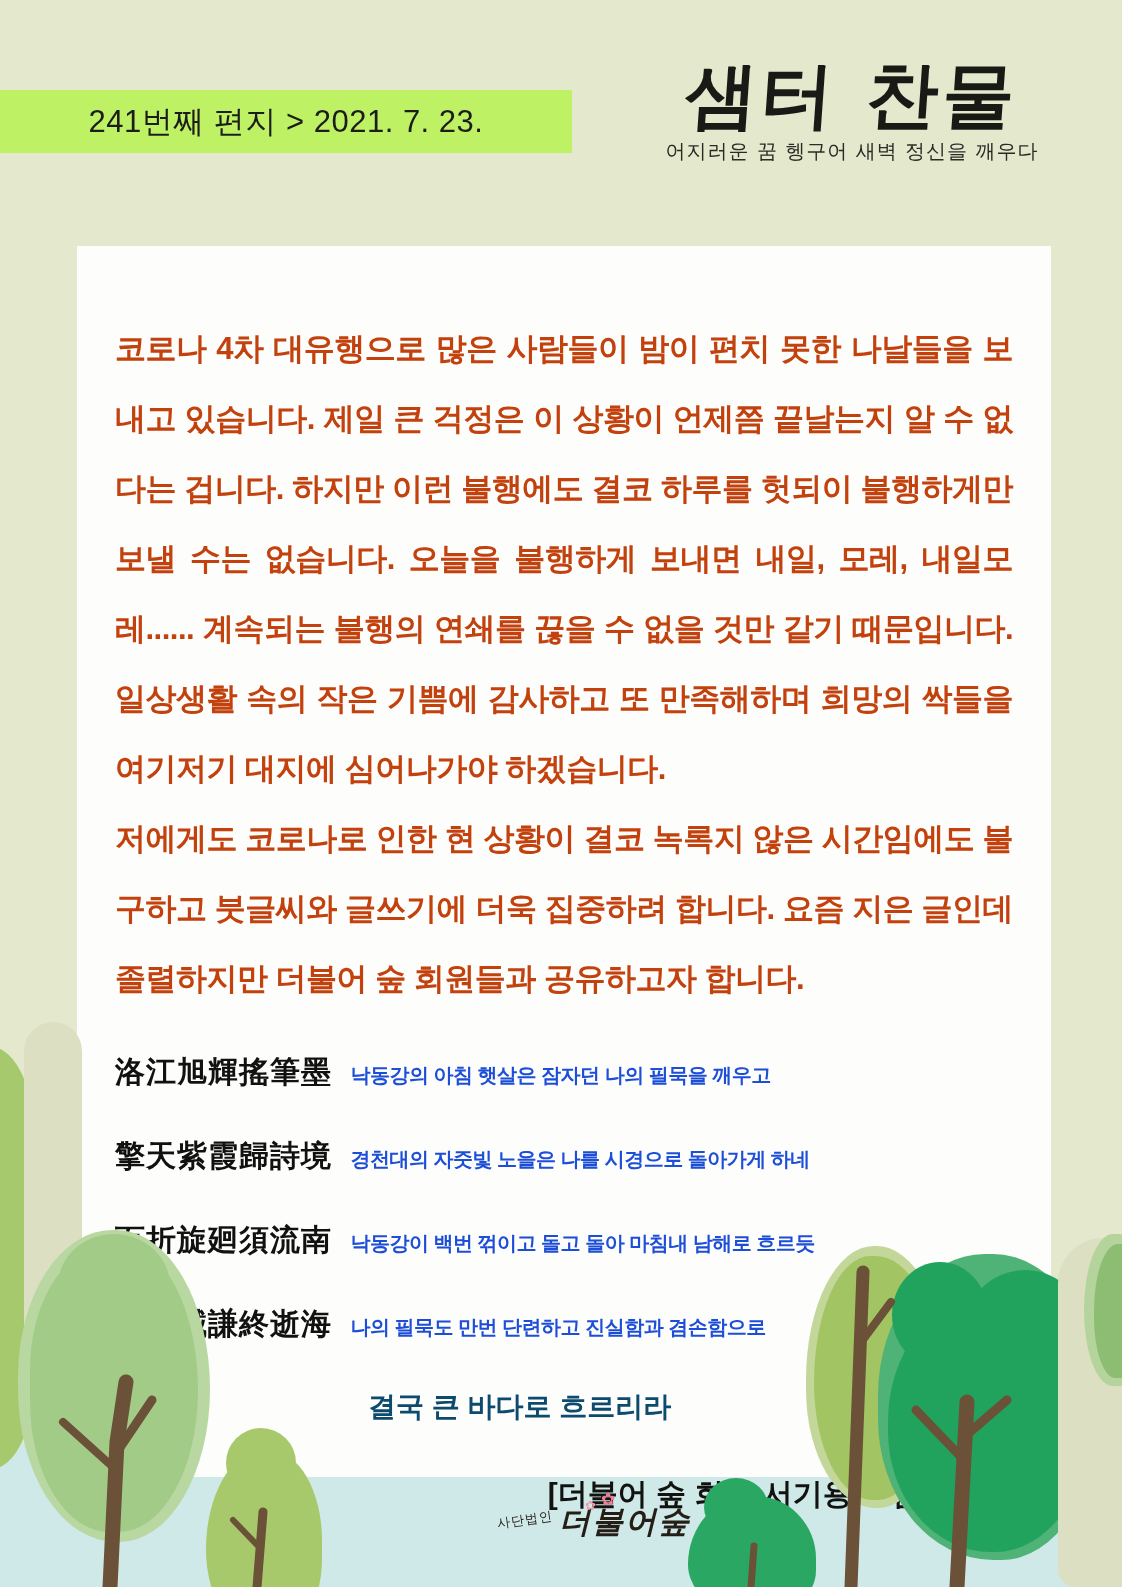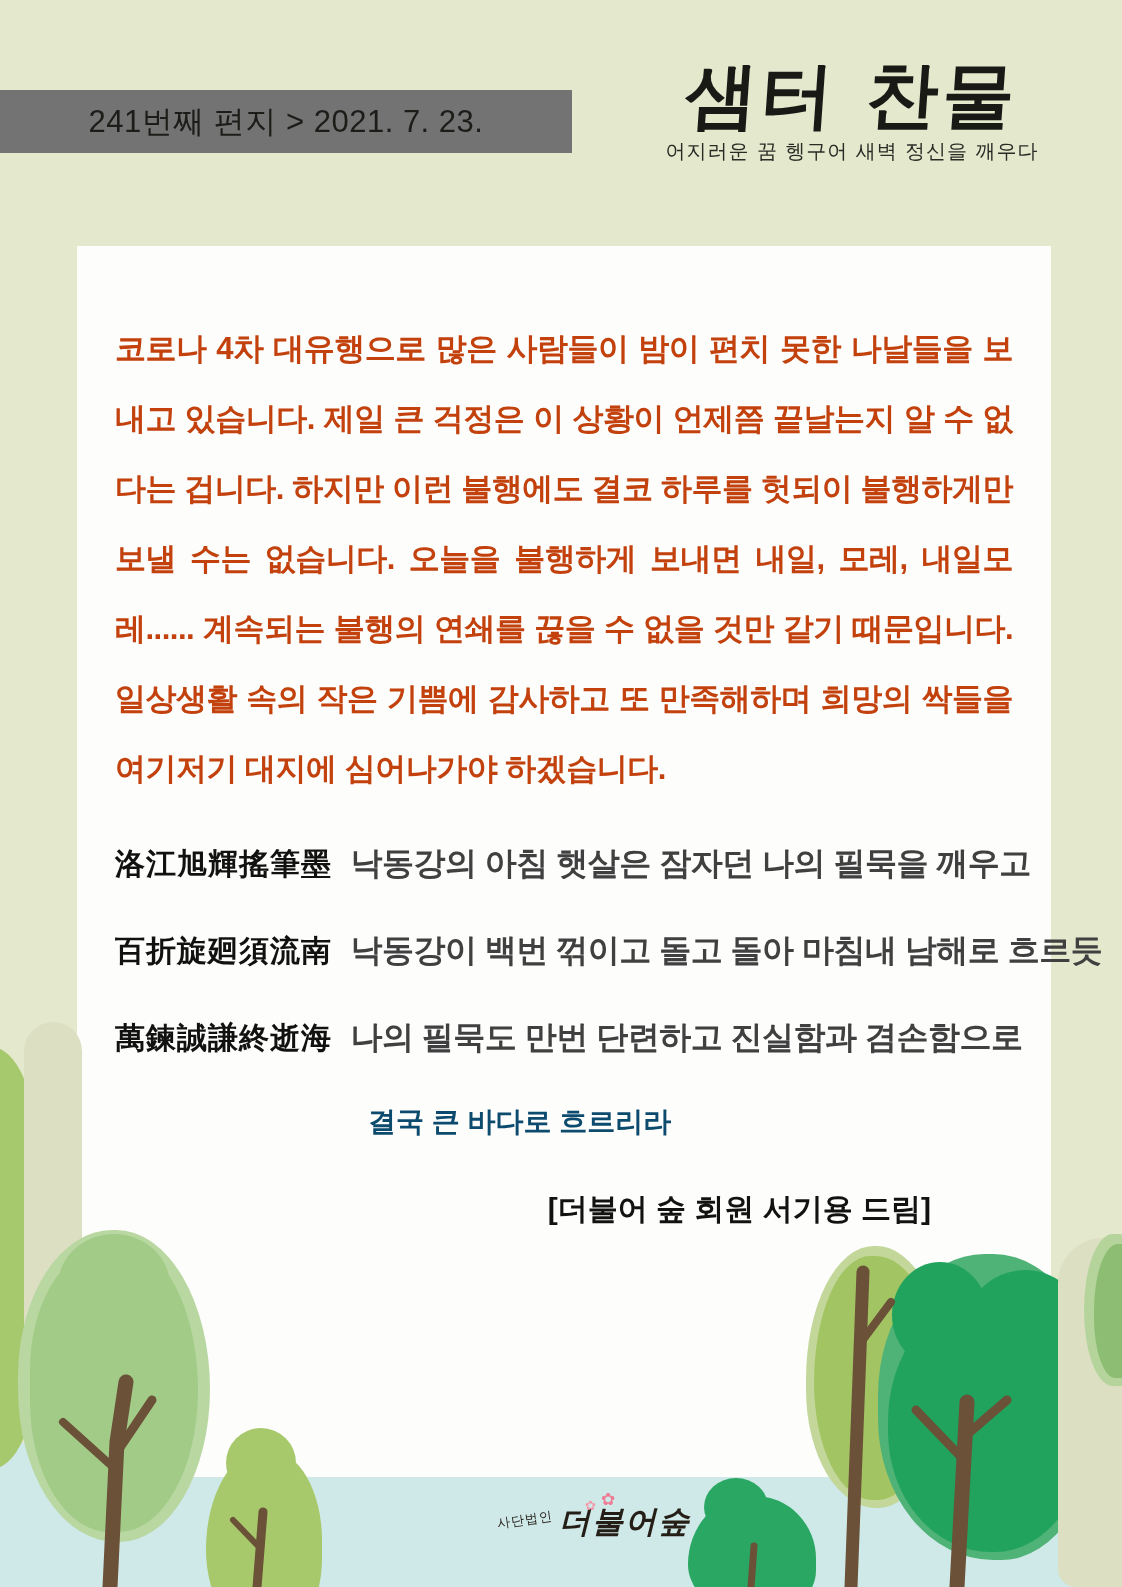--- a/index.html
+++ b/index.html
@@ -9,21 +9,21 @@
     background:#e4e8cd;
     font-family:"Liberation Sans", sans-serif;
   }
 
   
   .water-band { position:absolute; left:0; top:1443px; width:1122px; height:144px; background:#cfe9e8; z-index:0; }
 
   
   .banner {
     position:absolute; left:0; top:90px; width:572px; height:63px;
-    background:#737373; display:flex; align-items:center; justify-content:center; z-index:1;
+    background:#bef264; display:flex; align-items:center; justify-content:center; z-index:1;
   }
   .banner-label { font-size:31px; color:#1c1c19; letter-spacing:.5px; }
 
   
   .masthead { position:absolute; left:642px; top:52px; width:420px; text-align:center; z-index:1; }
   .masthead-title {
     font-family:"DejaVu Serif", serif; font-weight:bold; font-size:72px; line-height:1.2;
     color:#191915; letter-spacing:4px; transform:skewX(-4deg);
   }
   .masthead-tagline {
@@ -39,21 +39,21 @@
   .para {
     font-size:31px; line-height:70px; font-weight:bold; color:#c2410c;
     text-align:justify; letter-spacing:-0.5px;
   }
   .poem { margin-top:38px; }
   .poem-line { margin-bottom:43px; white-space:nowrap; }
   .poem-hanja {
     font-family:"DejaVu Serif", serif; font-size:30px; font-weight:bold;
     color:#11110f; letter-spacing:1px;
   }
-  .poem-kor { font-size:32px; font-weight:bold; color:#404040; margin-left:14px; letter-spacing:-0.5px; }
+  .poem-kor { font-size:20px; font-weight:bold; color:#1d4ed8; margin-left:14px; letter-spacing:-0.5px; }
   .poem-cont { font-size:28px; font-weight:bold; color:#0c4a6e; margin:2px 0 0 253px; }
   .signature { font-size:30px; font-weight:bold; color:#121210; text-align:right; margin:48px 82px 0 0; }
 
   
   .trees { position:absolute; inset:0; z-index:3; pointer-events:none; }
   .blob { position:absolute; }
   .t-far-left   { left:-54px; top:1048px; width:96px;  height:420px; background:#a7c96e; border-radius:48px/140px; }
   .t-olive-left { left:24px;  top:1022px; width:58px;  height:424px; background:#dcdfc2; border-radius:29px 29px 10px 10px; }
   .t-big-rim    { left:18px;  top:1230px; width:192px; height:312px; background:#b9d7a1; border-radius:50% 50% 48% 52%/48% 52% 50% 50%; }
   .t-big-a      { left:30px;  top:1244px; width:168px; height:288px; background:#a2cb87; border-radius:52% 48% 50% 50%/46% 54% 52% 48%; }
@@ -98,25 +98,30 @@
     <span class="banner-label">241번째 편지 &gt; 2021. 7. 23.</span>
   </div>
 
   <div class="masthead">
     <div class="masthead-title">샘터 찬물</div>
     <div class="masthead-tagline">어지러운 꿈 헹구어 새벽 정신을 깨우다</div>
   </div>
 
   <div class="card">
     <p class="para">코로나 4차 대유행으로 많은 사람들이 밤이 편치 못한 나날들을 보내고 있습니다. 제일 큰 걱정은 이 상황이 언제쯤 끝날는지 알 수 없다는 겁니다. 하지만 이런 불행에도 결코 하루를 헛되이 불행하게만 보낼 수는 없습니다. 오늘을 불행하게 보내면 내일, 모레, 내일모레...... 계속되는 불행의 연쇄를 끊을 수 없을 것만 같기 때문입니다. 일상생활 속의 작은 기쁨에 감사하고 또 만족해하며 희망의 싹들을 여기저기 대지에 심어나가야 하겠습니다.</p>
+    <p class="para">저에게도 코로나로 인한 현 상황이 결코 녹록지 않은 시간임에도 불구하고 붓글씨와 글쓰기에 더욱 집중하려 합니다. 요즘 지은 글인데 졸렬하지만 더불어 숲 회원들과 공유하고자 합니다.</p>
 
     <div class="poem">
       <div class="poem-line">
         <span class="poem-hanja">洛江旭輝搖筆墨</span>
         <span class="poem-kor">낙동강의 아침 햇살은 잠자던 나의 필묵을 깨우고</span>
+      </div>
+      <div class="poem-line">
+        <span class="poem-hanja">擎天紫霞歸詩境</span>
+        <span class="poem-kor">경천대의 자줏빛 노을은 나를 시경으로 돌아가게 하네</span>
       </div>
       <div class="poem-line">
         <span class="poem-hanja">百折旋廻須流南</span>
         <span class="poem-kor">낙동강이 백번 꺾이고 돌고 돌아 마침내 남해로 흐르듯</span>
       </div>
       <div class="poem-line">
         <span class="poem-hanja">萬鍊誠謙終逝海</span>
         <span class="poem-kor">나의 필묵도 만번 단련하고 진실함과 겸손함으로</span>
       </div>
       <div class="poem-cont">결국 큰 바다로 흐르리라</div>

